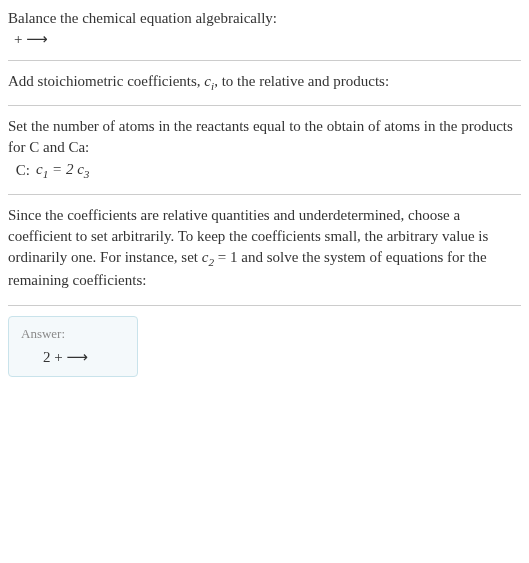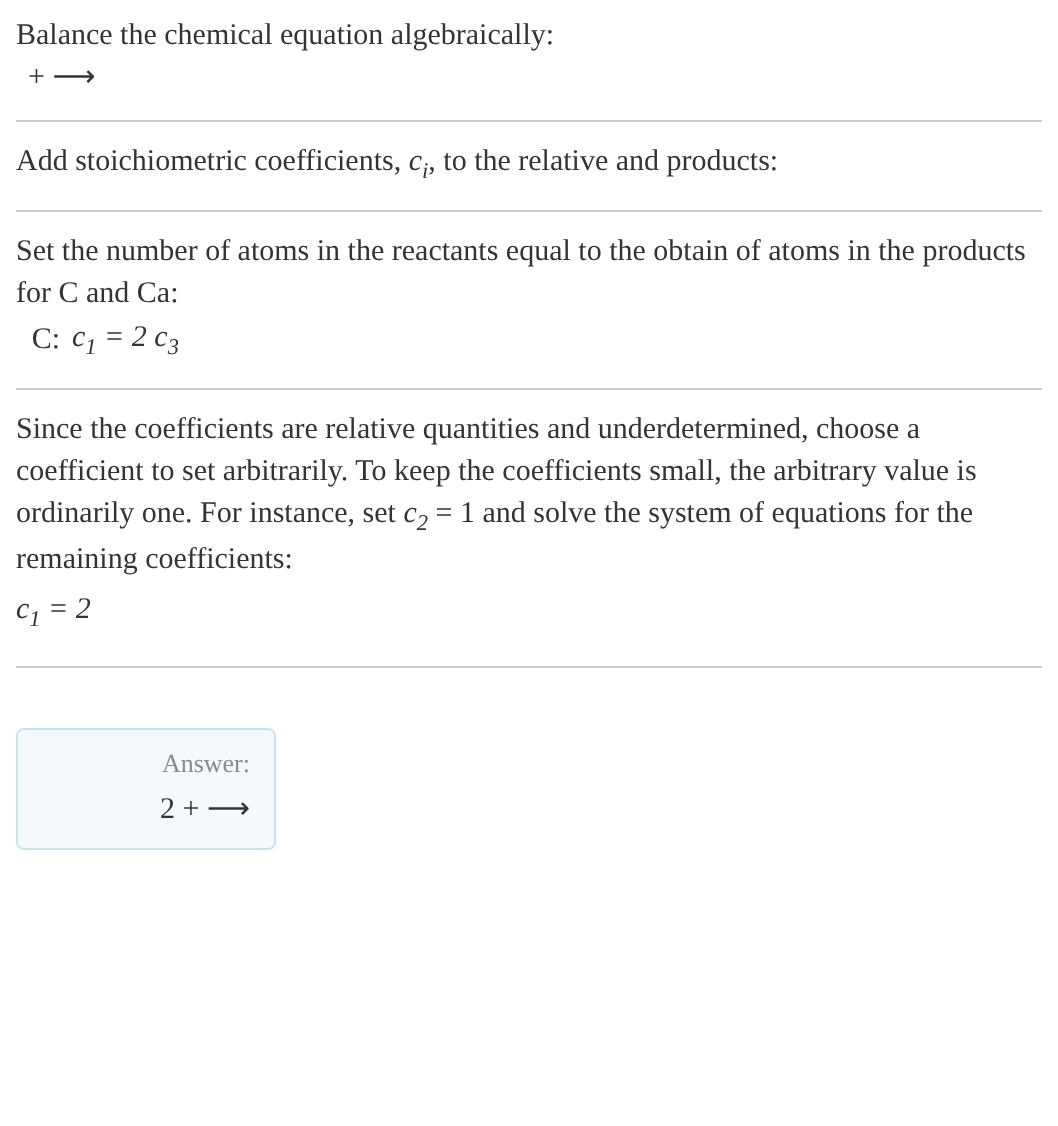--- a/index.html
+++ b/index.html
@@ -54,23 +54,22 @@
     .td.label {
       text-align: right;
       min-width: 28px;
     }
     .answer-box {
       display: inline-block;
       background: #f4f9fb;
       border: 1px solid #c9e3eb;
       border-radius: 4px;
       padding: 8px 12px;
-      margin-top: 20px;
+      margin-top: 0;
       min-width: 130px;
-      text-align: right;
     }
     .answer-label {
       color: #8a8a8a;
       font-size: 13px;
       margin-bottom: 4px;
     }
     .answer-eq {
       padding-left: 22px;
     }
     .coef-list {
@@ -107,23 +106,20 @@
   </div>
 </div>
 
 <hr class="divider">
 
 <div class="section">
   <div>
     <span>Since the coefficients are relative quantities and underdetermined, choose a coefficient to set arbitrarily. To keep the coefficients small, the arbitrary value is ordinarily one. For instance, set </span><span class="ital">c</span><span class="sub">2</span><span> = 1 and solve the system of equations for the remaining coefficients:</span>
   </div>
   <div class="coef-list">
-    <div class="equation">
-      <span class="ital">c</span><span class="sub">1</span><span> = 2</span>
-    </div>
   </div>
 </div>
 
 <hr class="divider">
 
 <div class="section">
   <div class="answer-box">
     <div class="answer-label">Answer:</div>
     <div class="answer-eq">2  +  ⟶ </div>
   </div>

